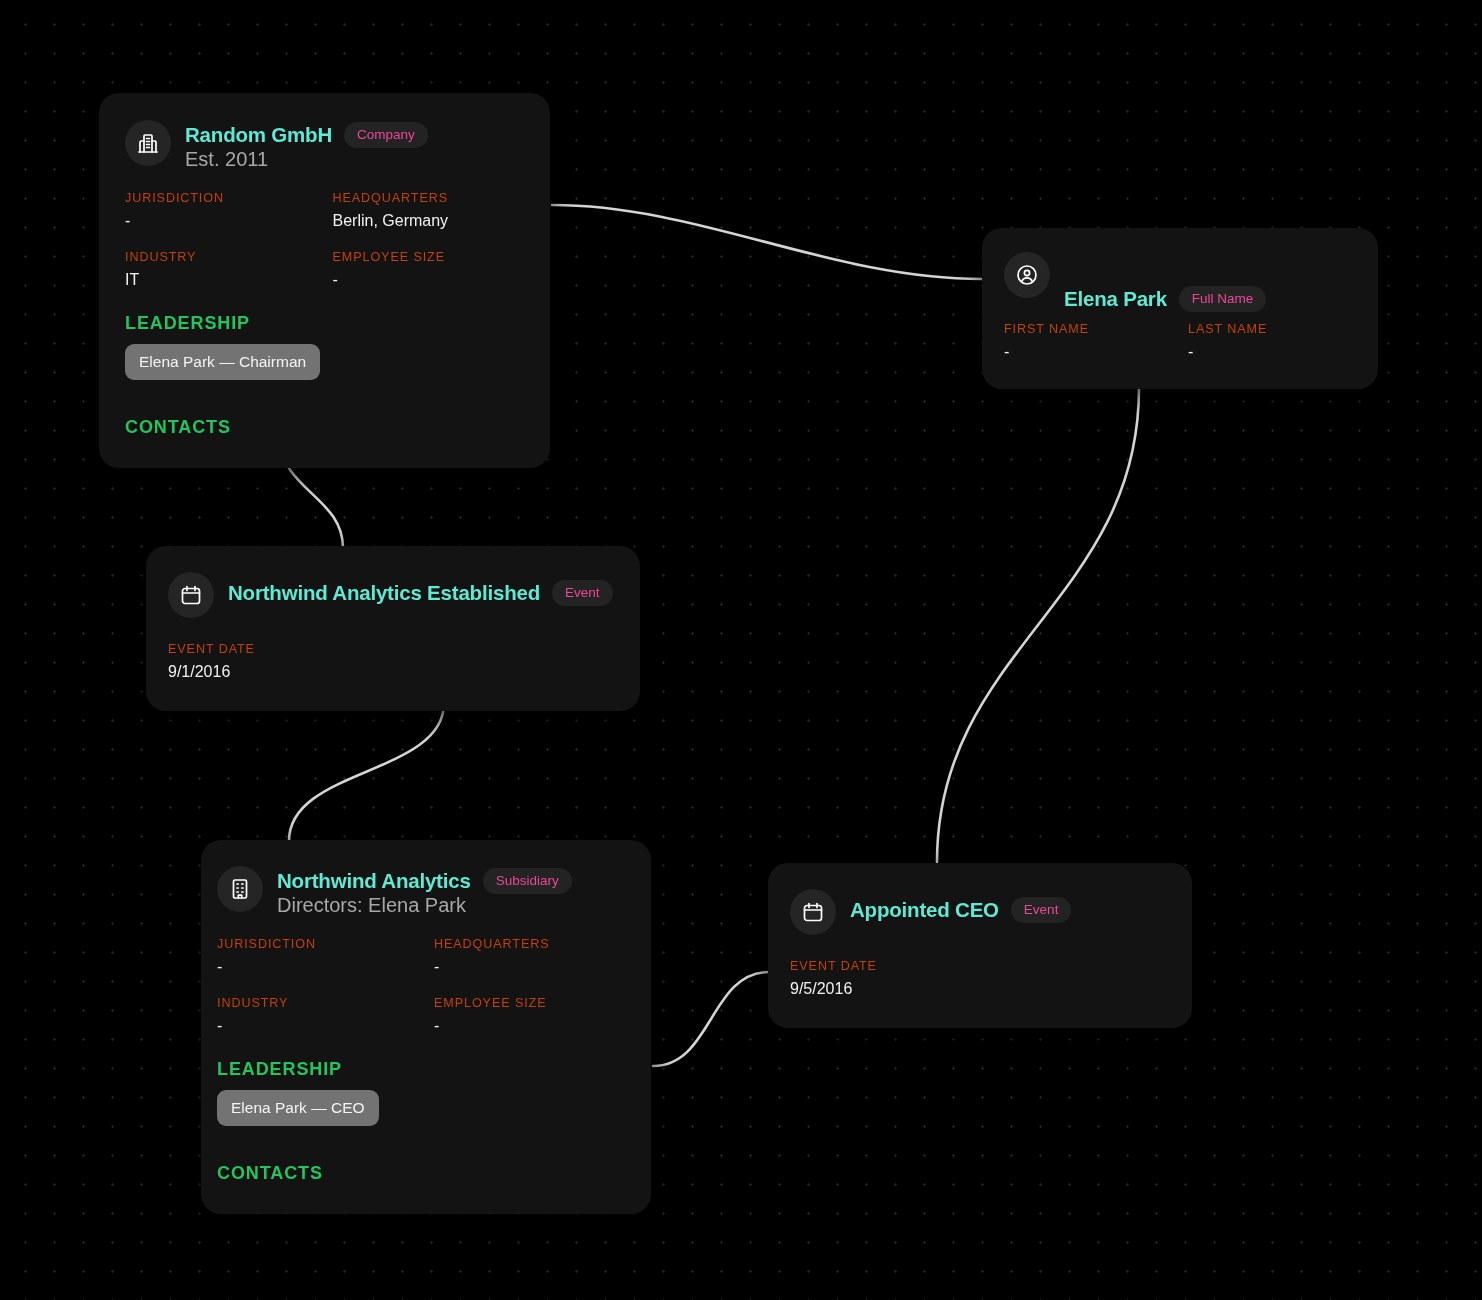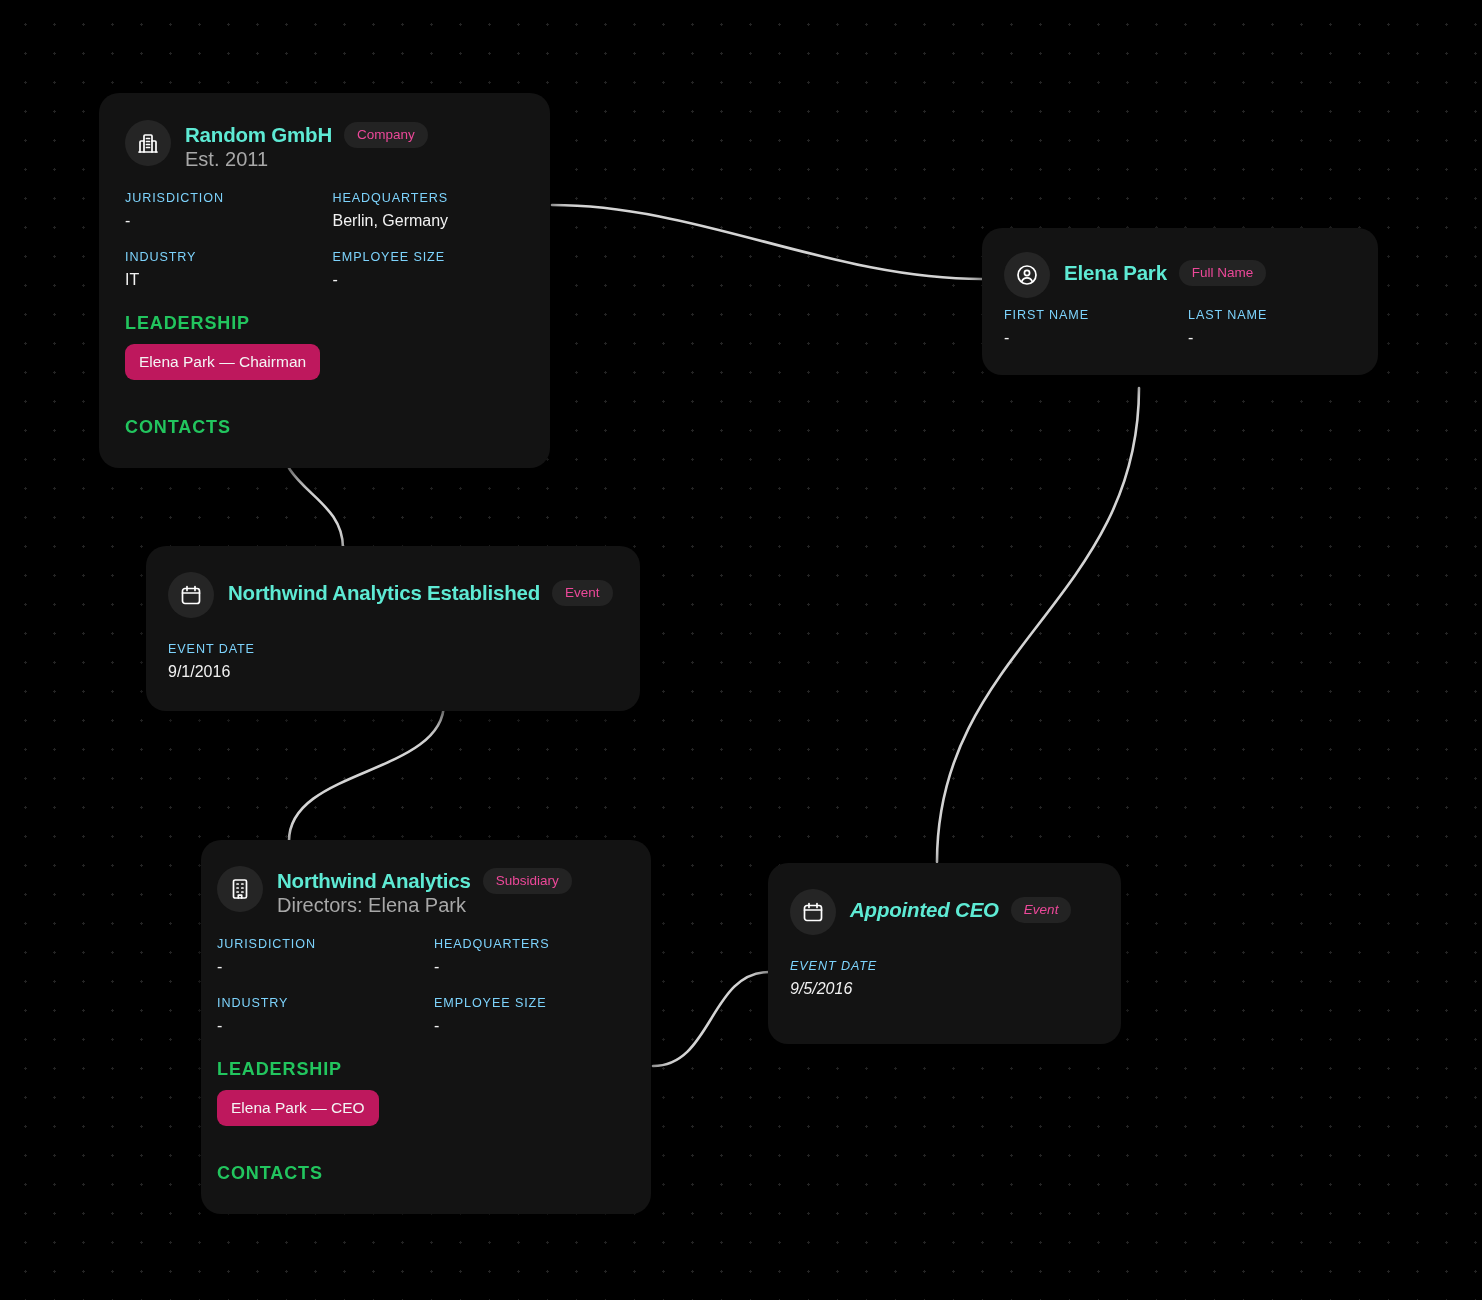--- a/index.html
+++ b/index.html
@@ -47,44 +47,44 @@
     border-radius: 999px;
     padding: 5px 13px 6px;
     white-space: nowrap;
   }
   .subtitle {
     font-size: 20px; color: #a8a8a8; 
   }
   .fields { display: grid; grid-template-columns: 1fr 1fr; column-gap: 16px; }
   .field { margin-top: 20px; }
   .flabel {
-    font-size: 12.6px; color: #7dd3fc;
+    font-size: 12.6px; color: #c2410c;
     letter-spacing: 0.9px; text-transform: uppercase;
   }
   .fvalue { font-size: 16px; color: #f2f2f2; margin-top: 7px; }
   .section-label {
     font-size: 18px; color: #22c55e;
     letter-spacing: 0.9px; text-transform: uppercase; font-weight: bold;
   }
   .chip {
     display: inline-block;
-    background: #be185d;
+    background: #737373;
     color: #f4f4f4;
     font-size: 15.5px;
     border-radius: 9px;
     padding: 9px 14px;
     margin-top: 10px;
   }
 
   
   #node-company      { left: 99px;  top: 93px;   width: 451px; padding: 27px 26px 30px; }
   #node-person       { left: 982px; top: 228px;  width: 396px; padding: 24px 22px 28px; }
   #node-event-est    { left: 146px; top: 546px;  width: 494px; padding: 26px 22px 30px; }
   #node-subsidiary   { left: 201px; top: 840px;  width: 450px; padding: 26px 16px 30px; }
-  #node-event-ceo    { left: 768px; top: 863px;  width: 353px; padding: 26px 22px 46px; font-style: italic; }
+  #node-event-ceo    { left: 768px; top: 863px;  width: 424px; padding: 26px 22px 30px; }
 
   #node-person .fields .field { margin-top: 10px; }
   #node-event-est .field, #node-event-ceo .field { margin-top: 24px; }
   .leadership-block { margin-top: 24px; }
   .contacts-block { margin-top: 37px; }
 </style>
 </head>
 <body>
 
 <div id="canvas">
@@ -149,21 +149,21 @@
   <div class="card" id="node-person">
     <div class="card-head">
       <div class="avatar">
         <svg width="24" height="24" viewBox="0 0 24 24" fill="none" stroke="#ffffff" stroke-width="1.7" stroke-linecap="round" stroke-linejoin="round">
           <circle cx="12" cy="12" r="9"></circle>
           <circle cx="12" cy="10" r="2.6"></circle>
           <path d="M6.8 18.4a5.6 5.6 0 0 1 10.4 0"></path>
         </svg>
       </div>
       <div class="title-wrap">
-        <div class="title-row" style="padding-top:6px;">
+        <div class="title-row" style="padding-top:6px;margin-top:26px;">
           <span class="node-title">Elena Park</span>
           <span class="badge">Full Name</span>
         </div>
       </div>
     </div>
 
     <div class="fields">
       <div class="field">
         <div class="flabel">FIRST NAME</div>
         <div class="fvalue">-</div>

